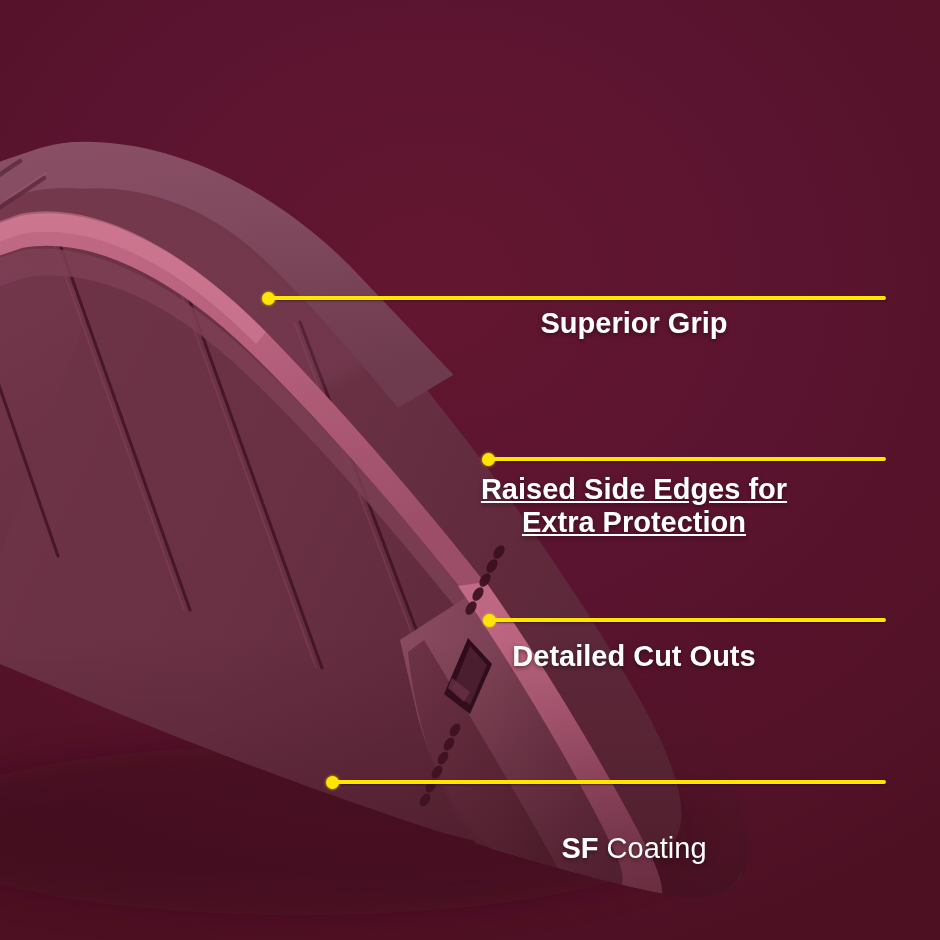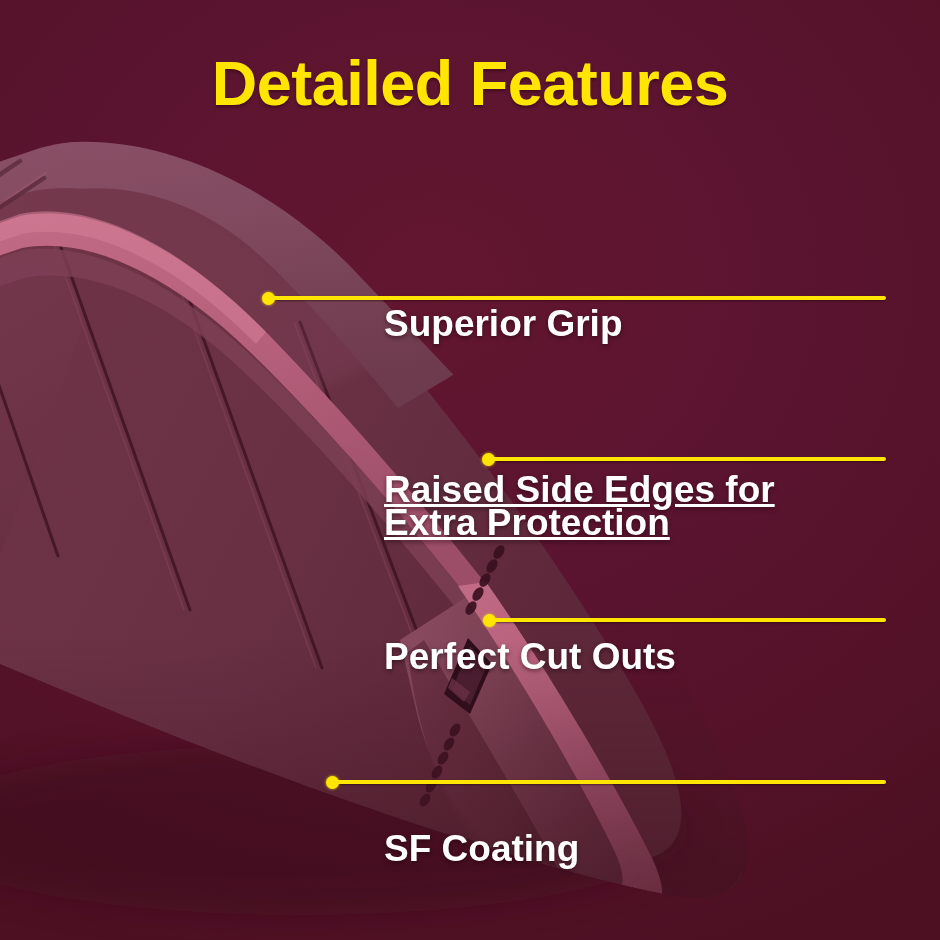--- a/index.html
+++ b/index.html
@@ -31,25 +31,25 @@
     position:absolute;height:4px;border-radius:2px;
     background:#ffe500;
     box-shadow:0 1px 2px rgba(25,2,10,.5);
   }
   .c-dot{
     position:absolute;width:13px;height:13px;border-radius:50%;
     background:#ffe500;box-shadow:0 0 3px rgba(255,229,0,.85);
   }
   .c-text{
     position:absolute;color:#ffffff;font-weight:bold;
-    font-size:37px;line-height:33px;text-align:left;
+    font-size:29px;line-height:33px;text-align:center;
     text-shadow:0 2px 4px rgba(25,2,10,.5);
     white-space:pre-line;
   }
-  .c-text .thin{font-weight:bold;}
+  .c-text .thin{font-weight:normal;}
 </style>
 </head>
 <body>
 
 <div id="stage">
 
   <div id="product">
     <svg viewBox="0 0 940 940" xmlns="http://www.w3.org/2000/svg" aria-hidden="true">
       <defs>
 
@@ -262,39 +262,38 @@
         <rect x="-300" y="640" width="1240" height="320" fill="url(#gBottomShade)" opacity="0.75"></rect>
       </g>
 
       <g clip-path="url(#clipCase)">
         <path d="M -300 546 L 110 716 C 330 806, 560 878, 676 896 C 712 902, 736 892, 742 868
                  L 742 916 C 720 934, 640 930, 520 902 C 340 860, 80 762, -300 600 Z" fill="#4a1828" opacity="0.9"></path>
       </g>
     </svg>
   </div>
 
-  <div id="title">Detailed Features</div>
 
   <div class="callout">
     <div class="c-line" style="left:268px;top:296px;width:618px;"></div>
     <div class="c-dot" style="left:262px;top:292px;"></div>
     <div class="c-text" style="left:384px;top:307px;width:500px;">Superior Grip</div>
   </div>
 
   <div class="callout">
     <div class="c-line" style="left:488px;top:457px;width:398px;"></div>
     <div class="c-dot" style="left:482px;top:453px;"></div>
     <div class="c-text" style="left:384px;top:473px;width:500px;text-decoration:underline;">Raised Side Edges for
 Extra Protection</div>
   </div>
 
   <div class="callout">
     <div class="c-line" style="left:489px;top:618px;width:397px;"></div>
     <div class="c-dot" style="left:483px;top:614px;"></div>
-    <div class="c-text" style="left:384px;top:640px;width:500px;">Perfect Cut Outs</div>
+    <div class="c-text" style="left:384px;top:640px;width:500px;">Detailed Cut Outs</div>
   </div>
 
   <div class="callout">
     <div class="c-line" style="left:332px;top:780px;width:554px;"></div>
     <div class="c-dot" style="left:326px;top:776px;"></div>
     <div class="c-text" style="left:384px;top:799px;width:500px;">
       <span>SF</span><span class="thin"> Coating</span>
     </div>
   </div>
 

